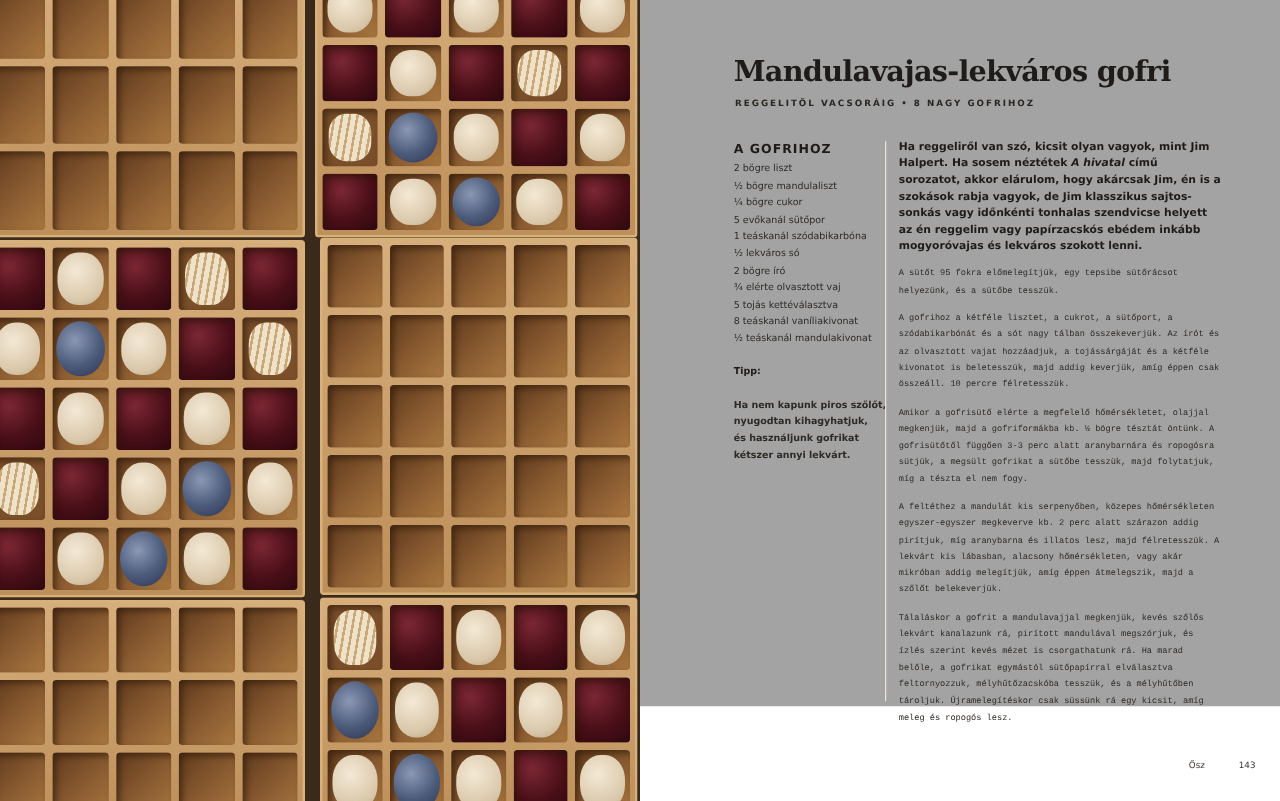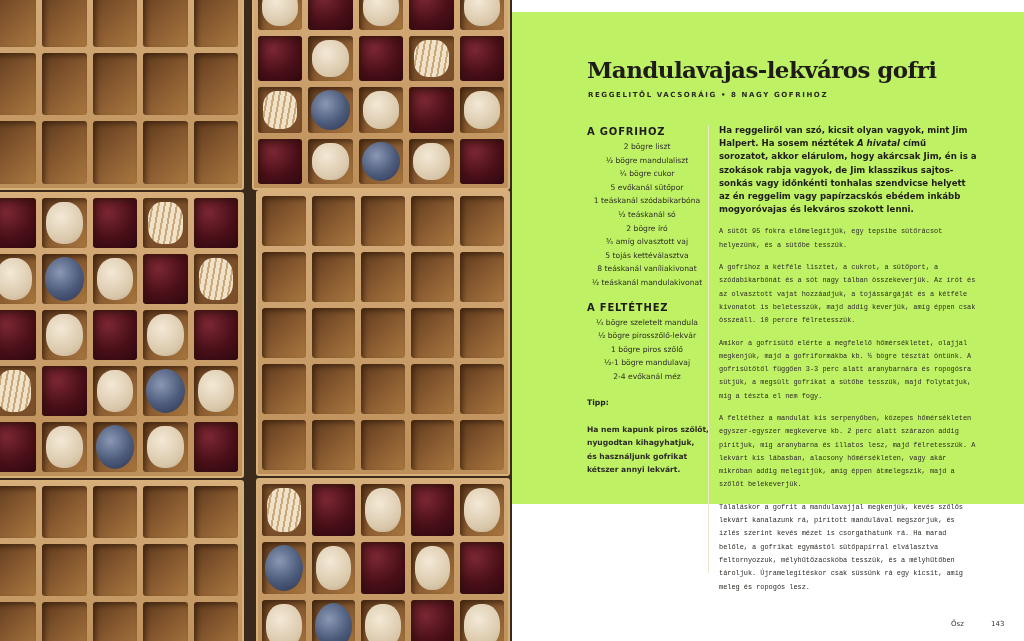--- a/index.html
+++ b/index.html
@@ -38,33 +38,33 @@
     background: radial-gradient(circle at 38% 35%, #8a98b5 0%, #4c5a7a 55%, #2b3450 100%);
   }
   .cell.almond { background: #7a4f2a; }
   .cell.almond::after {
     content: ""; position: absolute; inset: 4px 5px;
     background: repeating-linear-gradient(100deg, #efe2c8 0 4px, #c9a97a 4px 6px);
     border-radius: 40%;
   }
 
   
-  .page { position: absolute; left: 512px; top: 12px; width: 512px; height: 492px; background: #bef264; }
+  .page { position: absolute; left: 512px; top: 0; width: 512px; height: 565px; background: #a3a3a3; }
   .title {
     position: absolute; left: 75px; top: 44px;
     font-family: "DejaVu Serif", serif; font-size: 23px; font-weight: bold; letter-spacing: -0.6px;
     color: #1f1b18;
   }
   .subtitle {
     position: absolute; left: 76px; top: 79px;
     font-size: 7px; font-weight: bold; letter-spacing: 1.6px; color: #2a2622;
   }
   .ingredients { position: absolute; left: 75px; top: 114px; width: 120px; }
   .ing-head { font-size: 10px; font-weight: bold; letter-spacing: 0.8px; color: #1f1b18; margin-bottom: 3px; }
-  .ing-item { font-size: 7.6px; line-height: 13.6px; color: #2e2a26; white-space: nowrap; text-align: center; }
+  .ing-item { font-size: 7.6px; line-height: 13.6px; color: #2e2a26; white-space: nowrap; }
   .ing-group + .ing-group { margin-top: 12px; }
   .tip { margin-top: 14px; }
   .tip-label { font-size: 7.6px; font-weight: bold; color: #1f1b18; margin-bottom: 16px; }
   .tip-line { font-size: 7.6px; line-height: 13.6px; font-weight: bold; color: #2e2a26; white-space: nowrap; }
 
   .rule { position: absolute; left: 196px; top: 113px; width: 1px; height: 448px; background: #efe4cf; }
 
   .body { position: absolute; left: 207px; top: 112px; width: 258px; }
   .lead { font-size: 8.6px; line-height: 13.2px; font-weight: bold; color: #1f1b18; }
   .lead em { font-style: italic; }
@@ -216,34 +216,26 @@
   <div class="subtitle">REGGELITŐL VACSORÁIG • 8 NAGY GOFRIHOZ</div>
 
   <div class="ingredients">
     <div class="ing-group">
       <div class="ing-head">A GOFRIHOZ</div>
       <div class="ing-item">2 bögre liszt</div>
       <div class="ing-item">½ bögre mandulaliszt</div>
       <div class="ing-item">¼ bögre cukor</div>
       <div class="ing-item">5 evőkanál sütőpor</div>
       <div class="ing-item">1 teáskanál szódabikarbóna</div>
-      <div class="ing-item">½ teáskanál só</div>
+      <div class="ing-item">½ lekváros só</div>
       <div class="ing-item">2 bögre író</div>
-      <div class="ing-item">¾ amíg olvasztott vaj</div>
+      <div class="ing-item">¾ elérte olvasztott vaj</div>
       <div class="ing-item">5 tojás kettéválasztva</div>
       <div class="ing-item">8 teáskanál vaníliakivonat</div>
       <div class="ing-item">½ teáskanál mandulakivonat</div>
-    </div>
-    <div class="ing-group">
-      <div class="ing-head">A FELTÉTHEZ</div>
-      <div class="ing-item">¼ bögre szeletelt mandula</div>
-      <div class="ing-item">½ bögre pirosszőlő-lekvár</div>
-      <div class="ing-item">1 bögre piros szőlő</div>
-      <div class="ing-item">½-1 bögre mandulavaj</div>
-      <div class="ing-item">2-4 evőkanál méz</div>
     </div>
     <div class="tip">
       <div class="tip-label">Tipp:</div>
       <div class="tip-line">Ha nem kapunk piros szőlőt,</div>
       <div class="tip-line">nyugodtan kihagyhatjuk,</div>
       <div class="tip-line">és használjunk gofrikat</div>
       <div class="tip-line">kétszer annyi lekvárt.</div>
     </div>
   </div>
 

